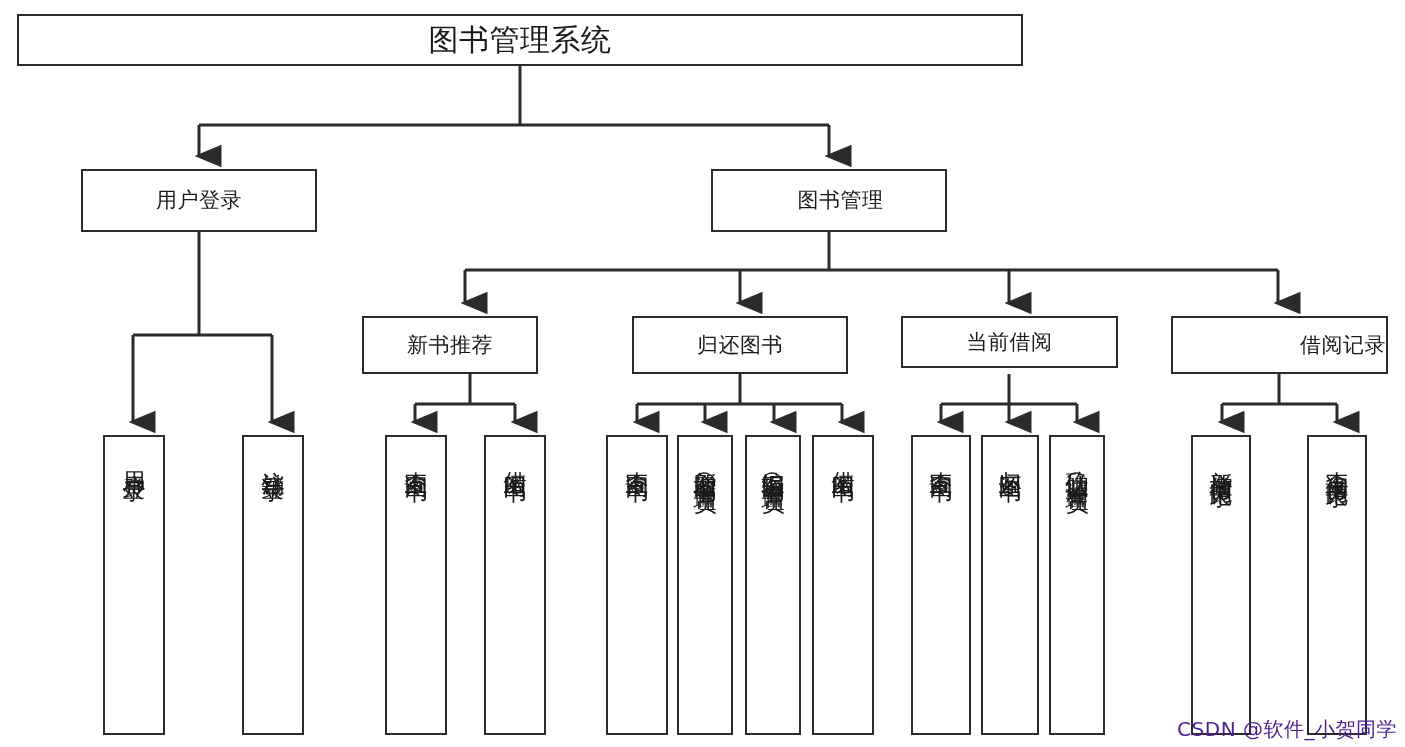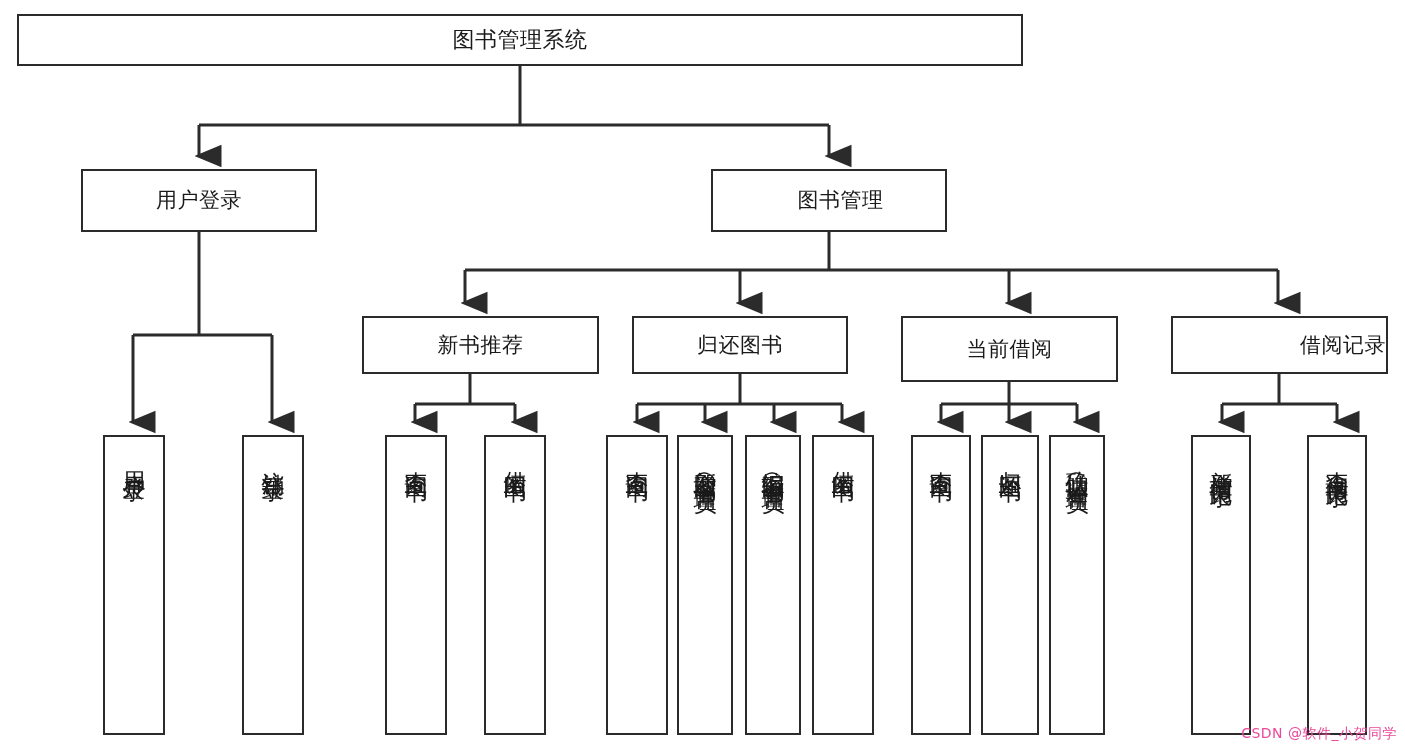--- a/index.html
+++ b/index.html
@@ -38,42 +38,42 @@
     display:block;
     line-height:1.18;
     letter-spacing:0.5px;
     color:#1a1a1a;
   }
   
   .node.horiz .label{
     font-size:21px;
     writing-mode:horizontal-tb;
   }
-  .node.root .label{ font-size:22px; }
+  .node.root .label{ font-size:30px; }
   
   .node.vert{
     align-items:flex-start;
     justify-content:center;
     padding-top:16px;
   }
   .node.vert .label{
     writing-mode:vertical-rl;
     text-orientation:upright;
     font-size:23px;
     line-height:1.0;
     letter-spacing:3px;
     white-space:nowrap;
   }
   
   #watermark{
     position:absolute;
     right:8px;
     bottom:4px;
-    font-size:14px;
-    color:#ec4899;
+    font-size:20px;
+    color:#4c1d95;
     letter-spacing:0.5px;
     z-index:3;
     white-space:nowrap;
   }
 </style>
 </head>
 <body>
 
 <div id="canvas">
 
@@ -136,29 +136,29 @@
   </div>
 
   <div class="node horiz" style="left:81px; top:169px; width:236px; height:63px;">
     <span class="label">用户登录</span>
   </div>
 
   <div class="node horiz" style="left:711px; top:169px; width:236px; height:63px;padding-left:23px;">
     <span class="label">图书管理</span>
   </div>
 
-  <div class="node horiz" style="left:362px; top:316px; width:237px; height:58px;">
+  <div class="node horiz" style="left:362px; top:316px; width:176px; height:58px;">
     <span class="label">新书推荐</span>
   </div>
 
   <div class="node horiz" style="left:632px; top:316px; width:216px; height:58px;">
     <span class="label">归还图书</span>
   </div>
 
-  <div class="node horiz" style="left:901px; top:316px; width:217px; height:66px;">
+  <div class="node horiz" style="left:901px; top:316px; width:217px; height:52px;">
     <span class="label">当前借阅</span>
   </div>
 
   <div class="node horiz" style="left:1171px; top:316px; width:217px; height:58px;justify-content:flex-end;">
     <span class="label">借阅记录</span>
   </div>
 
   <div class="node vert" style="left:103px; top:435px; width:62px; height:300px;">
     <span class="label">用户登录</span>
   </div>

